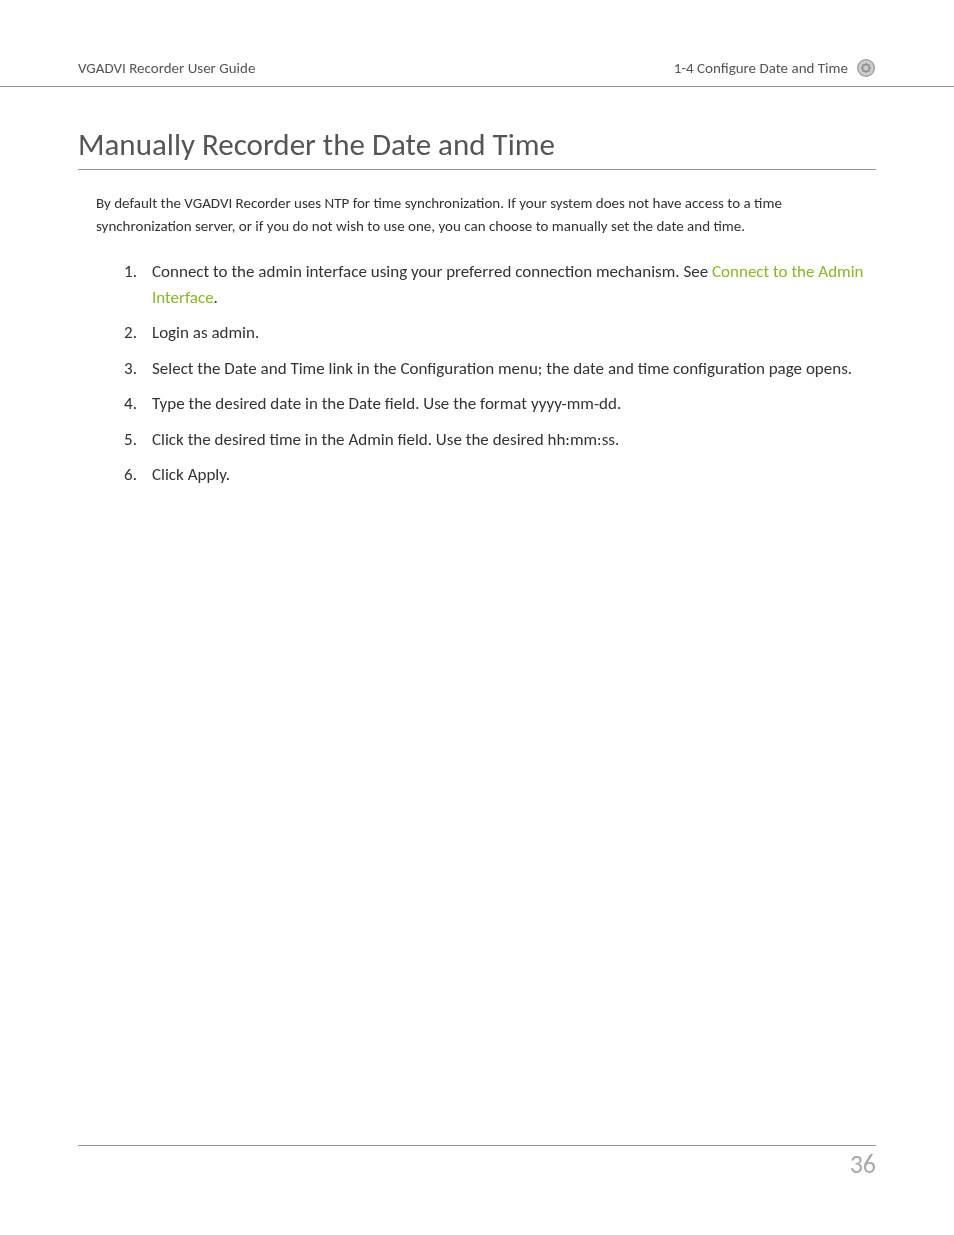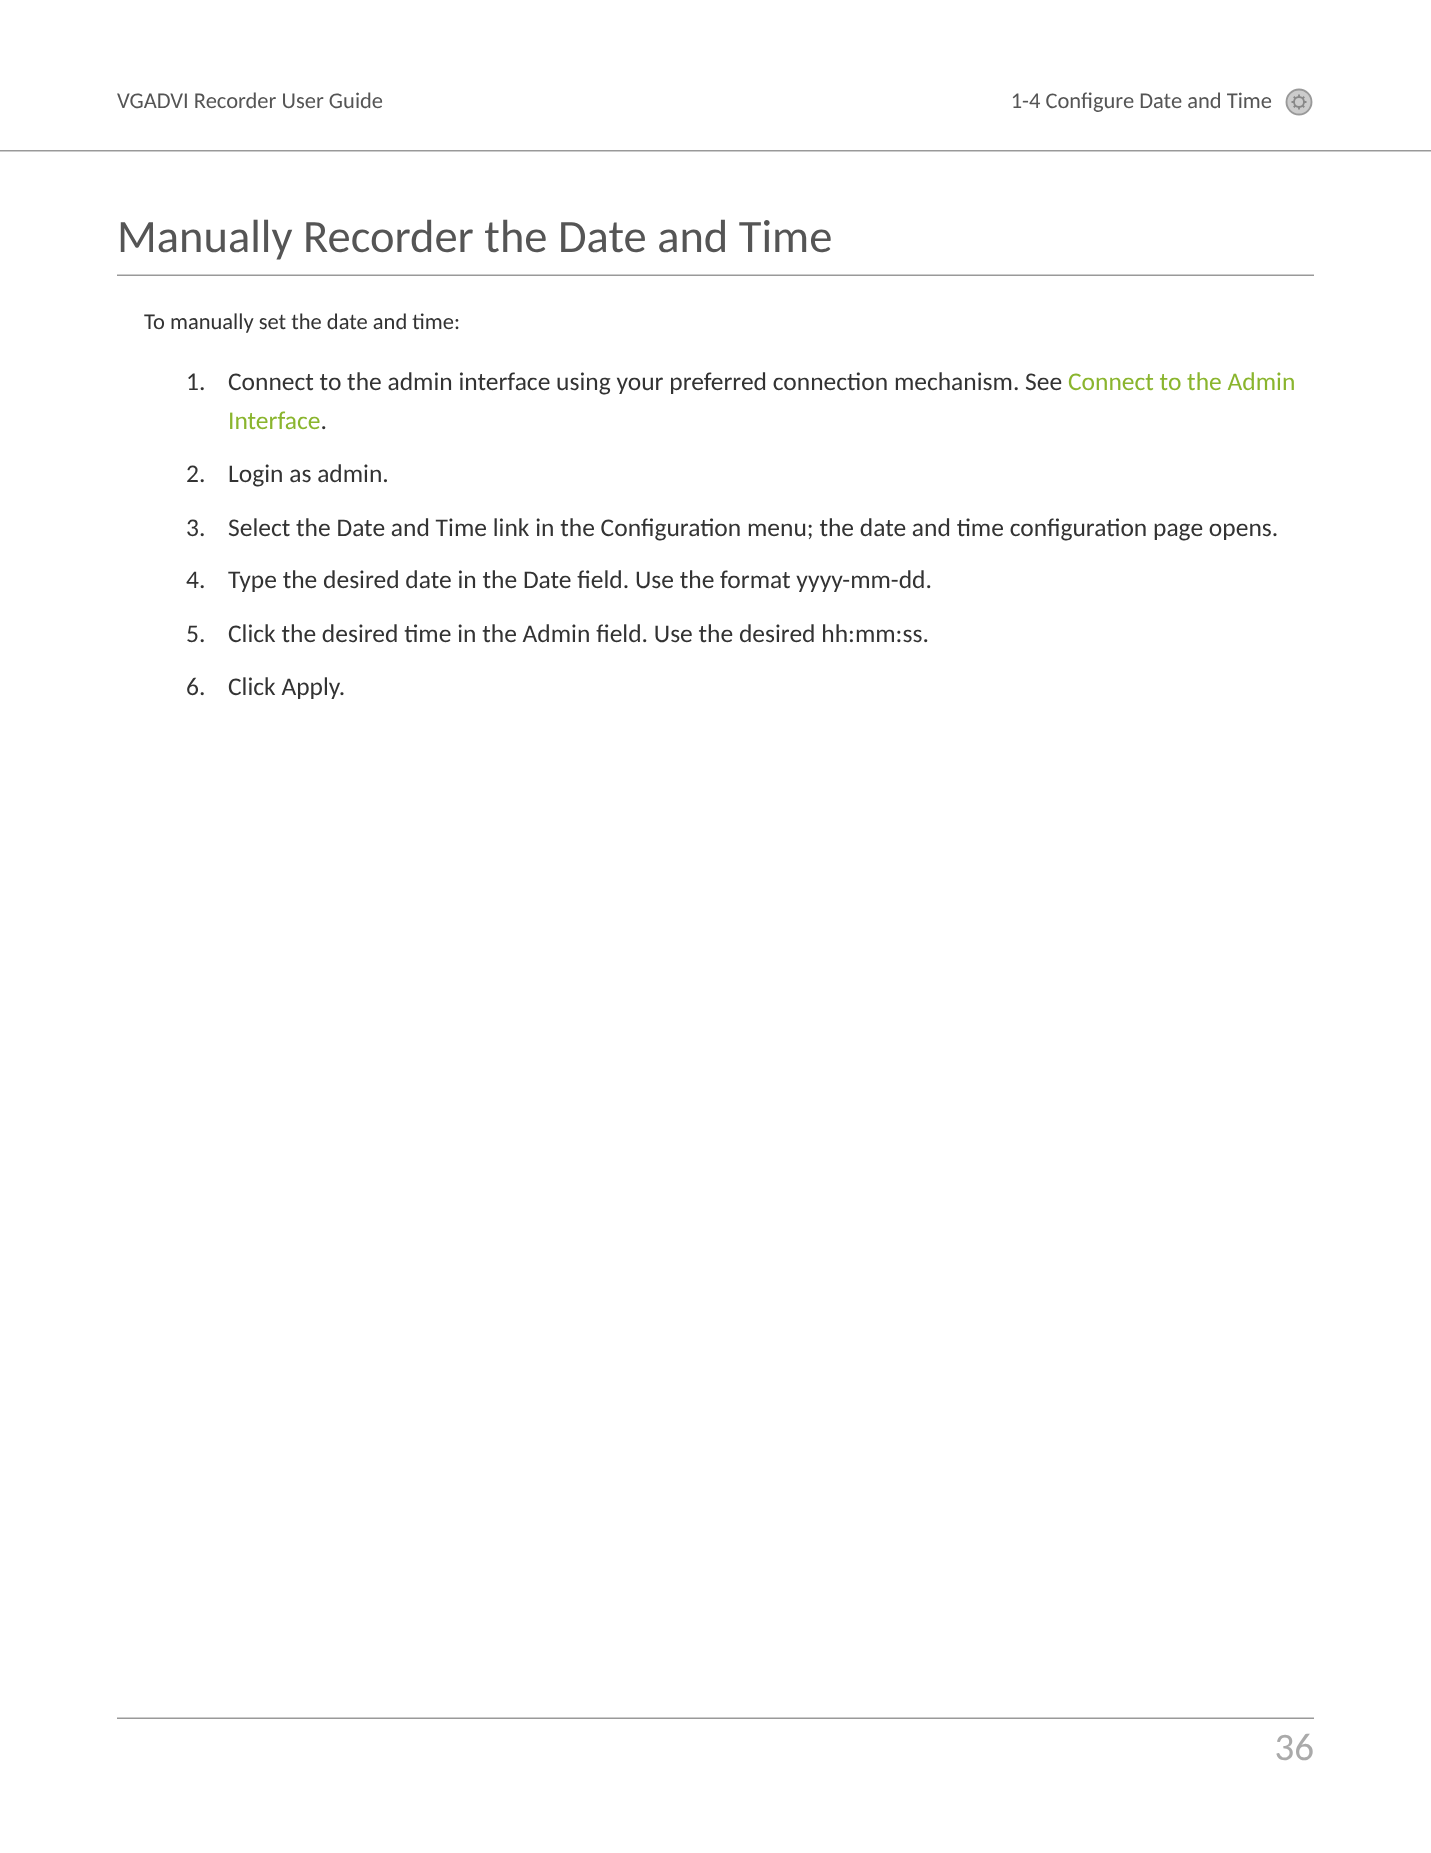--- a/index.html
+++ b/index.html
@@ -12,21 +12,21 @@
       height: 1235px;
       background: #ffffff;
       font-family: 'Segoe UI', 'Calibri', 'Helvetica Neue', Arial, sans-serif;
       color: #333333;
       position: relative;
     }
     .page-header {
       display: flex;
       justify-content: space-between;
       align-items: center;
-      padding: 58px 78px 22px 78px;
+      padding: 58px 78px 8px 78px;
       border-bottom: 1px solid #999999;
       margin: 0;
     }
     .header-left {
       font-size: 15px;
       color: #555555;
     }
     .header-right {
       display: flex;
       align-items: center;
@@ -123,22 +123,22 @@
         <circle cx="12" cy="12" r="4" fill="none" stroke="#888"></circle>
         <path d="M12 6 L12 8 M12 16 L12 18 M6 12 L8 12 M16 12 L18 12 M7.8 7.8 L9.2 9.2 M14.8 14.8 L16.2 16.2 M16.2 7.8 L14.8 9.2 M9.2 14.8 L7.8 16.2" stroke="#888"></path>
       </svg>
     </span>
   </div>
 </div>
 
 <div class="content">
   <h1 class="page-title">Manually Recorder the Date and Time</h1>
 
+  <p class="intro-text">By default the VGADVI Recorder uses NTP for time synchronization. If your system does not have access to a time synchronization server, or if you do not wish to use one, you can choose to manually set the date and time.</p>
 
-  <p class="instruction-lead">To manually set the date and time:</p>
 
   <ol class="steps-list">
     <li>
       <span>Connect to the admin interface using your preferred connection mechanism. See </span><a href="#" class="link">Connect to the Admin Interface</a><span>.</span>
     </li>
     <li>Login as admin.</li>
     <li>
       <span>Select the </span><span class="bold">Date and Time</span><span> link in the Configuration menu; the date and time configuration page opens.</span>
     </li>
     <li>

